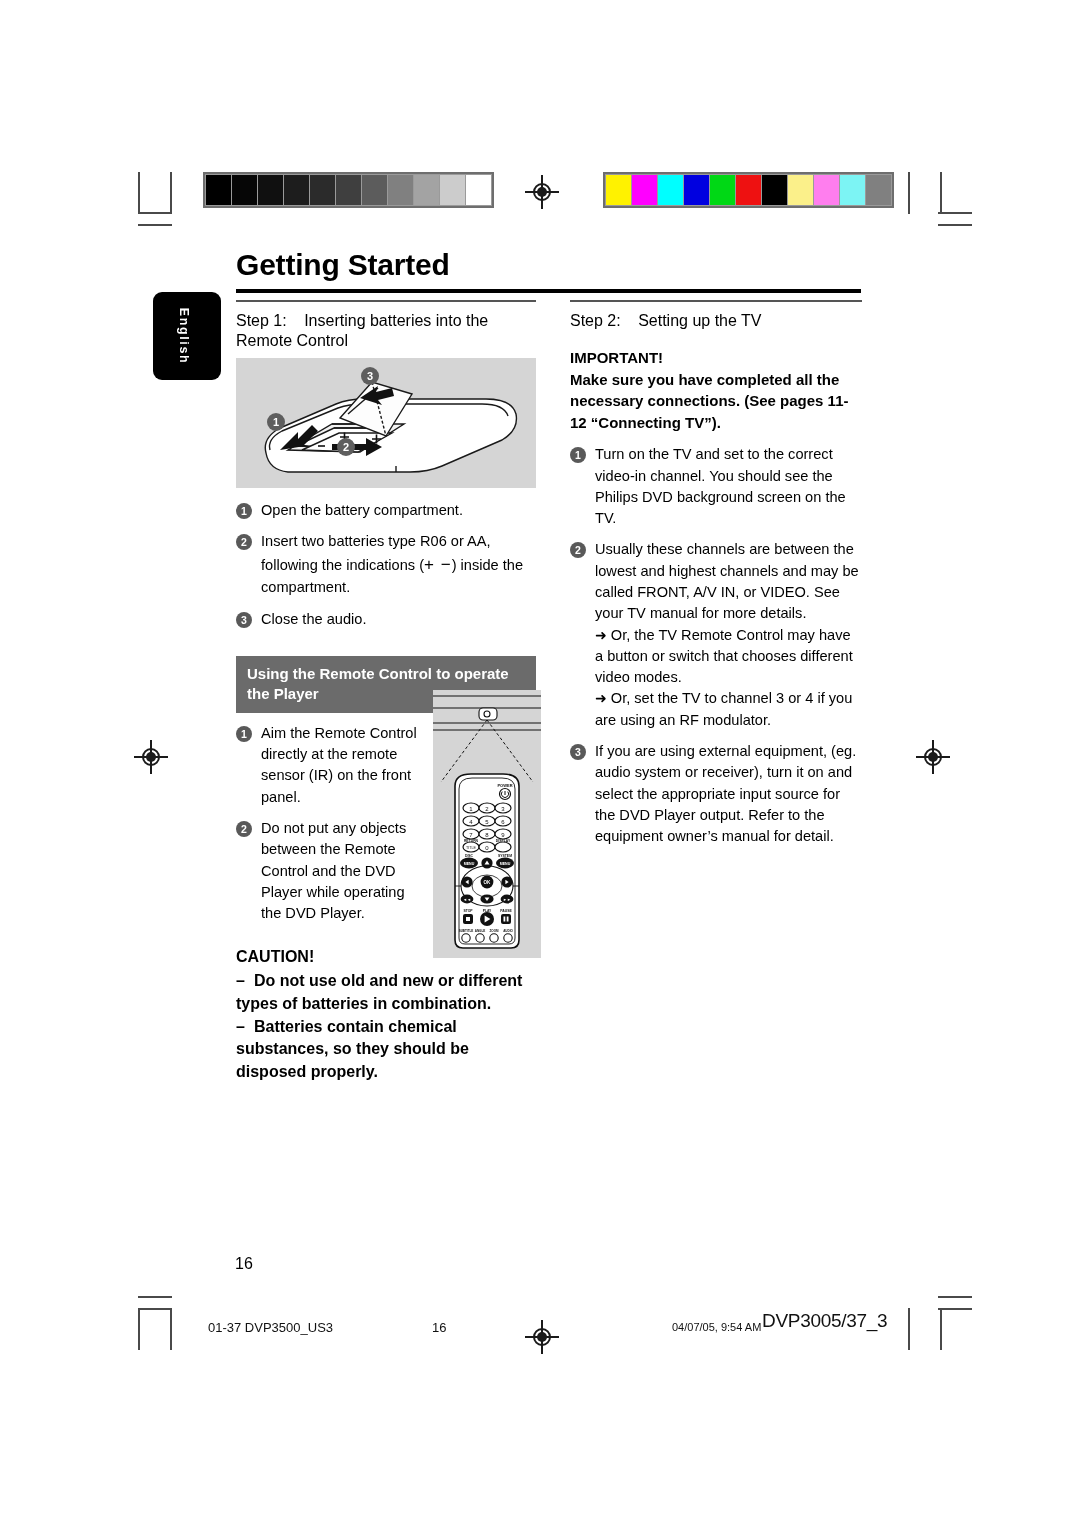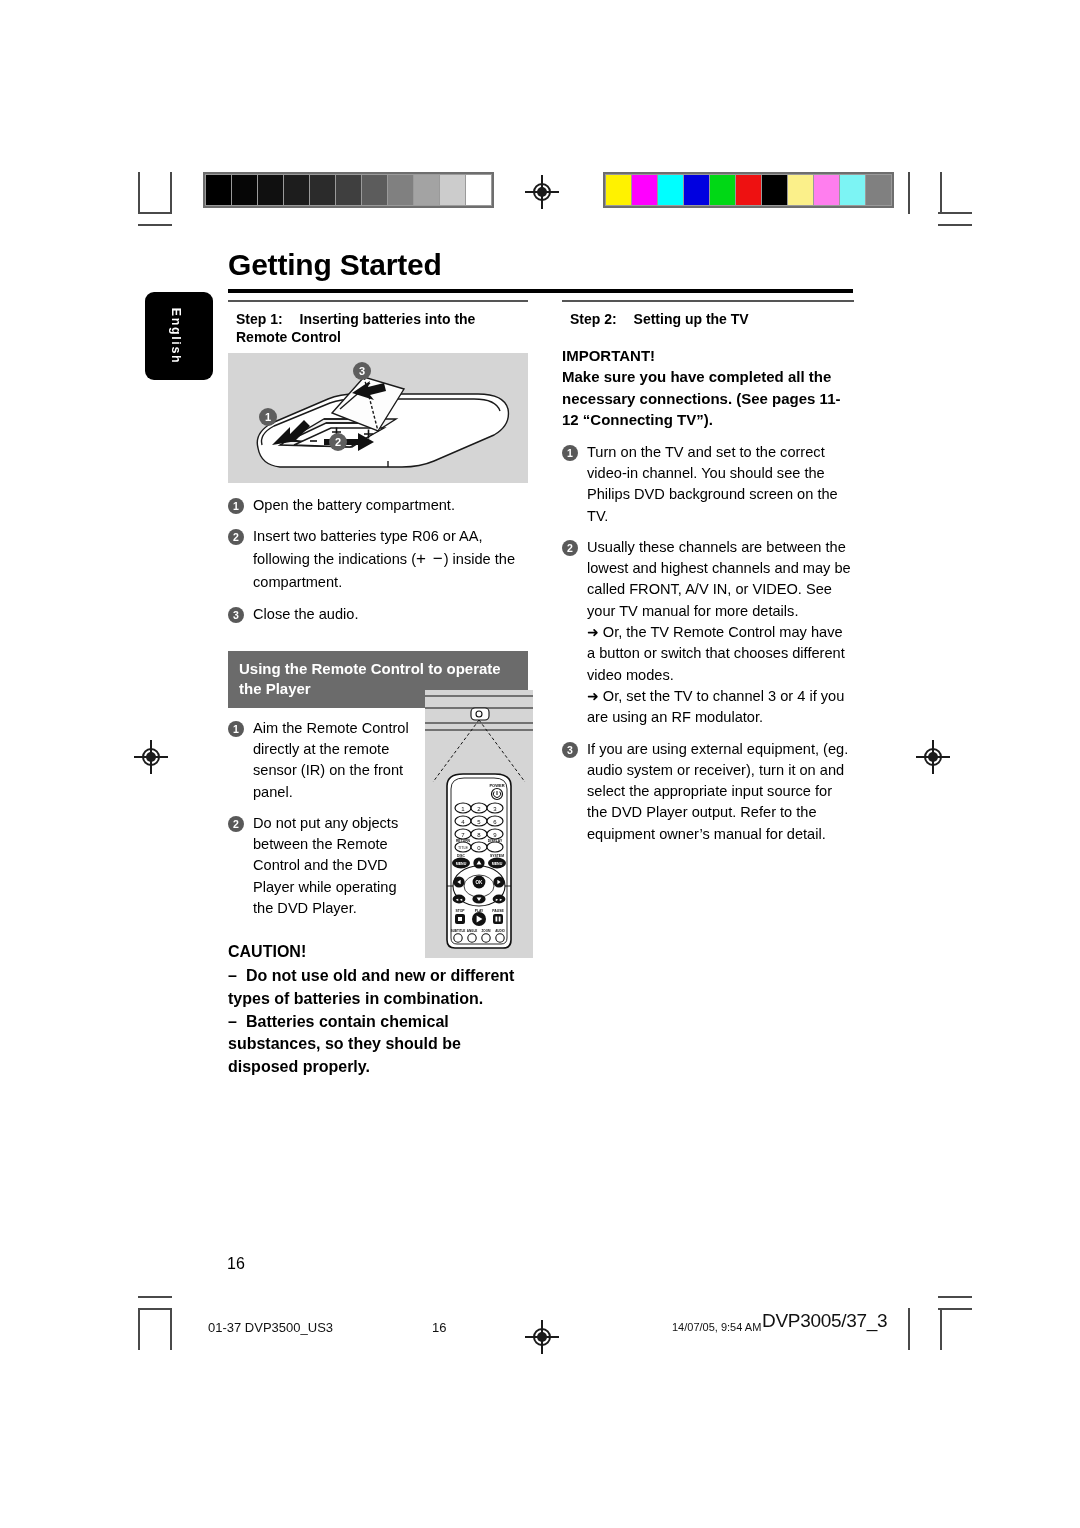--- a/index.html
+++ b/index.html
@@ -73,21 +73,21 @@
     border-radius: 50%;
     background: #1a1a1a;
   }
 
   .crop-v { position: absolute; width: 2px; background: #4a4a4a; }
   .crop-h { position: absolute; height: 2px; background: #4a4a4a; }
 
   
   .page {
     position: absolute;
-    left: 0; top: 0;
+    left: 8px; top: 0;
     width: 1028px; height: 1528px;
   }
 
   .doc-title {
     position: absolute;
     left: 228px;
     top: 248px;
     font-size: 30px;
     font-weight: bold;
     letter-spacing: -0.2px;
@@ -127,24 +127,24 @@
   .col-left  { left: 228px; width: 300px; }
   .col-right { left: 562px; width: 292px; }
 
   .col-rule {
     height: 2px;
     background: #555;
     margin-bottom: 9px;
   }
 
   .step-head {
-    font-size: 14px;
-    font-weight: bold;
+    font-size: 16px;
+    font-weight: normal;
     line-height: 1.28;
-    margin: 0 0 6px 8px;
+    margin: 0 0 6px 0;
   }
   .step-head .gap { display: inline-block; width: 13px; }
 
   
   .nlist { margin: 0; padding: 0; list-style: none; }
   .nitem {
     position: relative;
     padding-left: 25px;
     font-size: 14.6px;
     line-height: 1.46;
@@ -530,14 +530,14 @@
         <span>If you are using external equipment, (eg. audio system or receiver), turn it on and select the appropriate input source for the DVD Player output. Refer to the equipment owner’s manual for detail.</span>
       </li>
     </ul>
   </div>
 
   <div class="page-num">16</div>
 </div>
 
 <div class="footer-text" id="footer-file">01-37 DVP3500_US3</div>
 <div class="footer-text" id="footer-page">16</div>
-<div class="footer-text" id="footer-date">14/07/05, 9:54 AM</div>
+<div class="footer-text" id="footer-date">04/07/05, 9:54 AM</div>
 <div class="footer-text" id="footer-model">DVP3005/37_3</div>
 
 </body></html>

